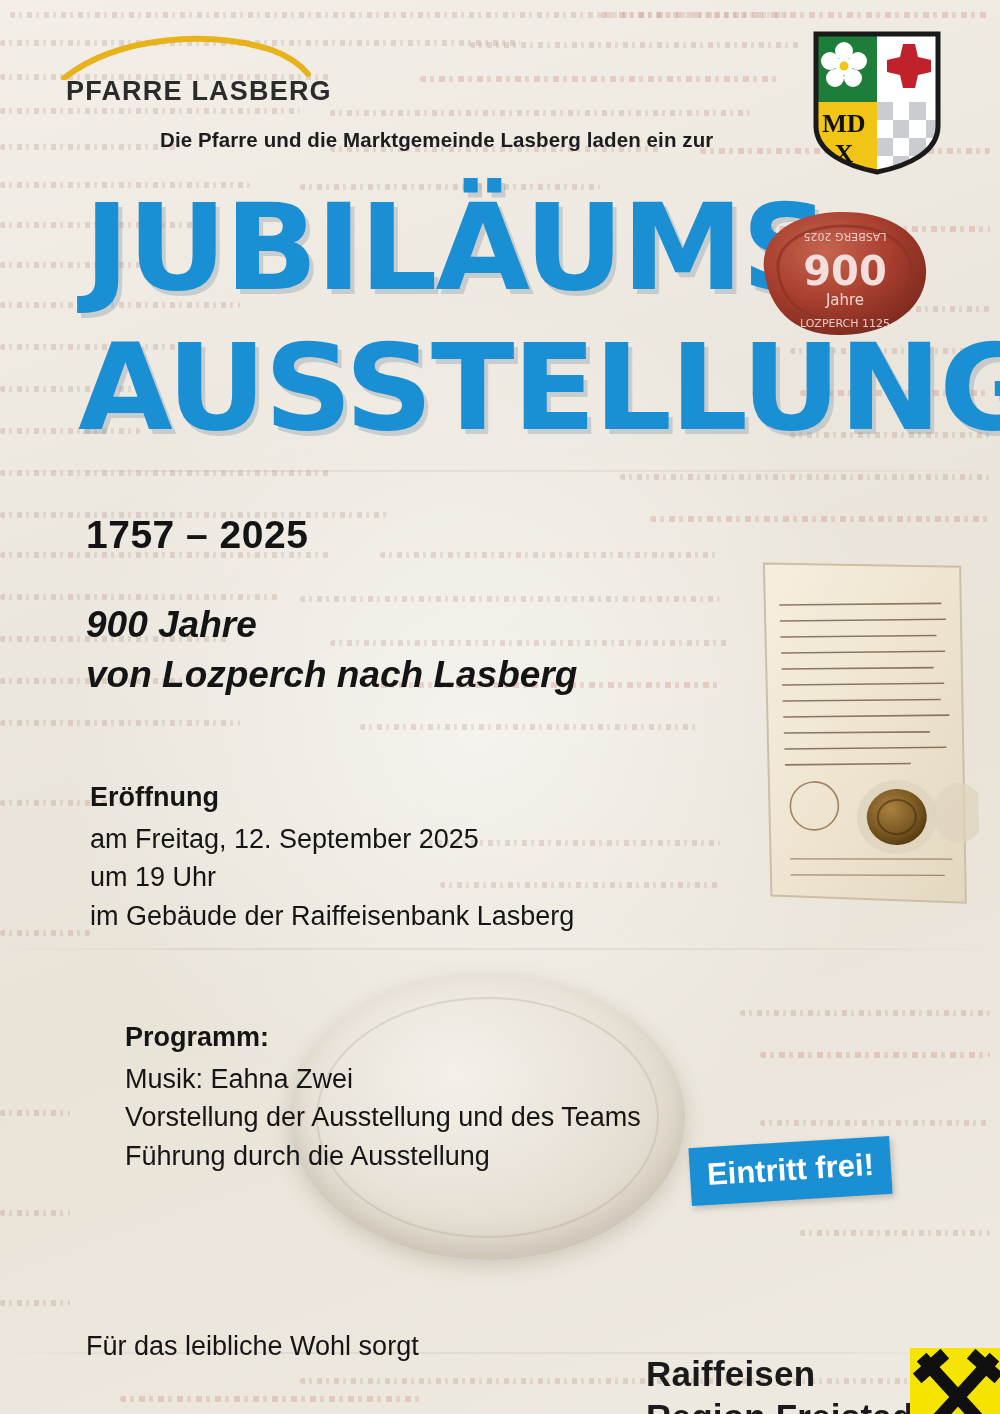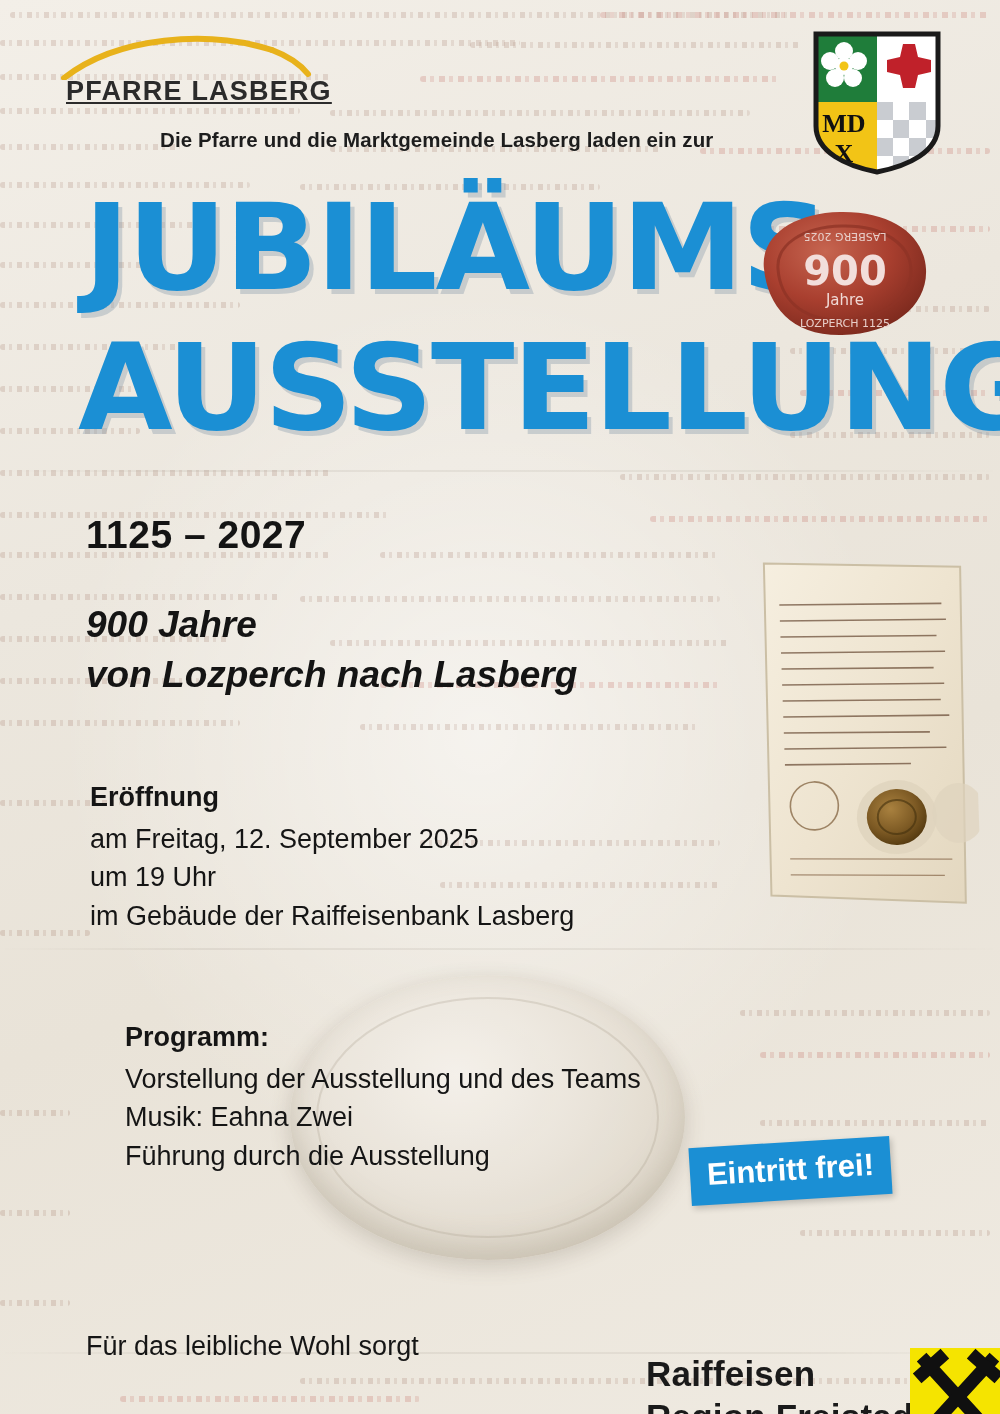--- a/index.html
+++ b/index.html
@@ -100,21 +100,20 @@
   }
   .logo-text {
     position: absolute;
     left: 8px;
     top: 42px;
     font-size: 27px;
     font-weight: bold;
     letter-spacing: 1.2px;
     color: #2b2b2b;
     white-space: nowrap;
-    text-decoration: underline;
   }
 
   .crest {
     position: absolute;
     right: 58px;
     top: 30px;
     width: 130px;
     height: 145px;
   }
 
@@ -402,21 +401,21 @@
       </radialGradient>
     </defs>
     <path d="M12 62 C8 30, 40 6, 88 5 C140 4, 172 28, 174 62 C176 98, 142 127, 90 128 C40 129, 16 100, 12 62 Z" fill="url(#waxGrad)"></path>
     <path d="M26 62 C24 38, 50 20, 90 19 C132 18, 158 38, 159 62 C160 90, 132 112, 90 113 C48 114, 28 90, 26 62 Z" fill="none" stroke="#8e3325" stroke-width="3" opacity="0.75"></path>
     <text x="93" y="78" text-anchor="middle" font-family="DejaVu Sans, sans-serif" font-size="40" font-weight="bold" fill="#f2dedb">900</text>
     <text x="93" y="98" text-anchor="middle" font-family="DejaVu Sans, sans-serif" font-size="15" fill="#f0d9d5">Jahre</text>
     <text x="93" y="36" text-anchor="middle" font-family="DejaVu Sans, sans-serif" font-size="11" fill="#e7cdc8" transform="rotate(180 93 31)">LASBERG 2025</text>
     <text x="93" y="120" text-anchor="middle" font-family="DejaVu Sans, sans-serif" font-size="11" fill="#e7cdc8">LOZPERCH 1125</text>
   </svg>
 
-  <div class="years">1125 – 2027</div>
+  <div class="years">1757 – 2025</div>
 
   <div class="subtitle">
     <div>900 Jahre</div>
     <div>von Lozperch nach Lasberg</div>
   </div>
 
   <svg class="charter" viewBox="0 0 216 362">
     <defs>
       <linearGradient id="parch" x1="0" y1="0" x2="1" y2="1">
         <stop offset="0%" stop-color="#f6efe0"></stop>
@@ -459,22 +458,22 @@
     <div class="block-body">
       <div>am Freitag, 12. September 2025</div>
       <div>um 19 Uhr</div>
       <div>im Gebäude der Raiffeisenbank Lasberg</div>
     </div>
   </div>
 
   <div class="program">
     <div class="block-heading">Programm:</div>
     <div class="block-body">
+      <div>Musik: Eahna Zwei</div>
       <div>Vorstellung der Ausstellung und des Teams</div>
-      <div>Musik: Eahna Zwei</div>
       <div>Führung durch die Ausstellung</div>
     </div>
   </div>
 
   <div class="free-badge">Eintritt frei!</div>
 
   <div class="catering">Für das leibliche Wohl sorgt</div>
 
   <div class="raiffeisen">
     <div class="raiff-text">

